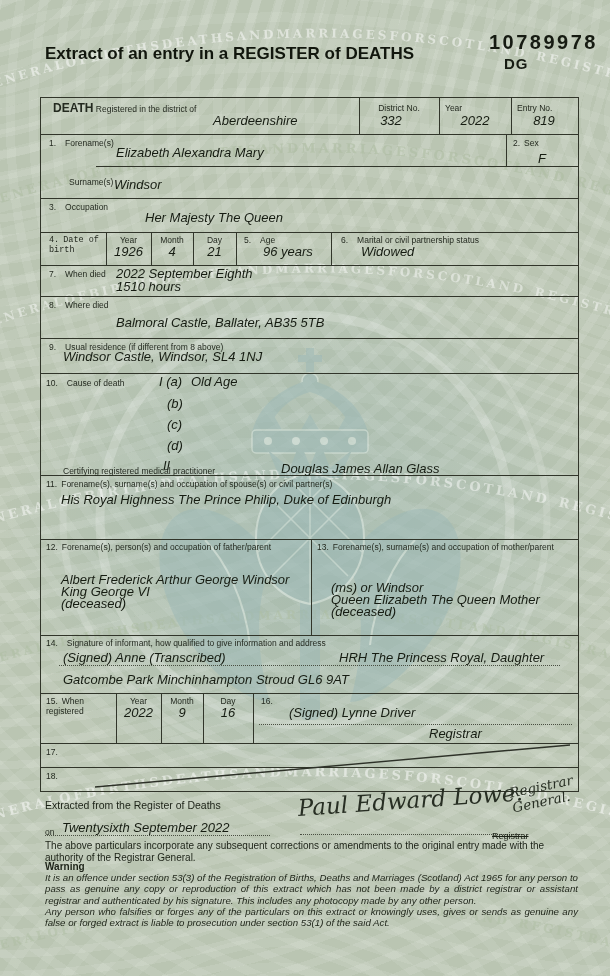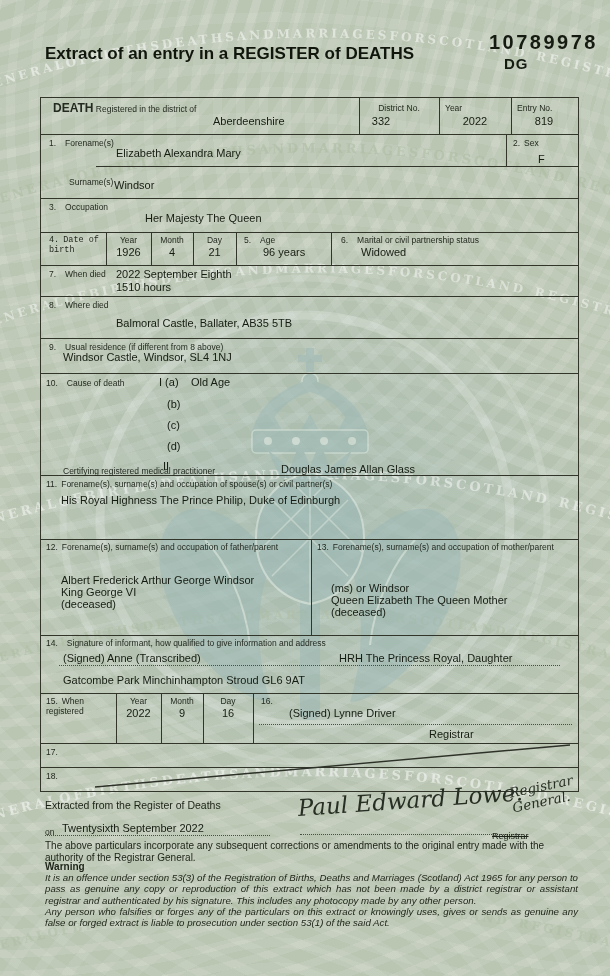--- a/index.html
+++ b/index.html
@@ -10,21 +10,21 @@
     background-image:
       radial-gradient(ellipse 430px 400px at 51% 54%, rgba(120,163,166,0.30), rgba(120,163,166,0) 72%),
       repeating-radial-gradient(circle at -5% -8%, rgba(255,255,255,0.10) 0 8px, rgba(255,255,255,0) 8px 21px),
       repeating-radial-gradient(circle at 108% 12%, rgba(255,255,255,0.09) 0 9px, rgba(255,255,255,0) 9px 23px),
       repeating-radial-gradient(circle at 45% 115%, rgba(255,255,255,0.08) 0 10px, rgba(255,255,255,0) 10px 25px);
   }
   .abs{position:absolute;}
   .lbl{position:absolute;font-size:8.5px;line-height:10px;color:#242a20;white-space:nowrap;}
   .lbl .num{display:inline-block;margin-right:9px;}
   .lbl .numt{display:inline-block;margin-right:4px;}
-  .val{position:absolute;font-size:11px;line-height:12.5px;color:#161c12;white-space:nowrap;}
+  .val{position:absolute;font-size:13px;line-height:12.5px;color:#161c12;white-space:nowrap;font-style:italic;}
   .wrap{white-space:normal;}
   .ctr{text-align:center;}
   .table{position:absolute;left:40px;top:97px;width:537px;height:693px;border:1.6px solid #31352a;}
   .hl{position:absolute;height:1.2px;background:#31352a;left:0;width:537px;}
   .vl{position:absolute;width:1.2px;background:#31352a;}
   .dot{position:absolute;border-bottom:1.4px dotted #4a4f42;height:0;}
   .title{position:absolute;font-size:17px;font-weight:bold;color:#11160d;white-space:nowrap;}
   .subtitle{position:absolute;font-size:10px;font-style:italic;font-weight:bold;color:#20261b;white-space:nowrap;}
   .serialnum{position:absolute;font-size:20px;font-weight:bold;letter-spacing:2.5px;color:#161b12;}
   .serialpfx{position:absolute;font-size:15px;font-weight:bold;letter-spacing:1px;color:#161b12;}
@@ -124,21 +124,21 @@
     <div class="vl" style="left:120px;top:595px;height:50px;"></div>
     <div class="vl" style="left:162px;top:595px;height:50px;"></div>
     <div class="vl" style="left:212px;top:595px;height:50px;"></div>
 
     <div class="lbl" style="left:12px;top:5px;">
       <b style="font-size:12px;">DEATH</b>
       <span>Registered in the district of</span>
     </div>
     <div class="val" style="left:172px;top:17px;">Aberdeenshire</div>
     <div class="lbl ctr" style="left:318px;top:5px;width:80px;">District No.</div>
-    <div class="val ctr" style="left:300px;top:17px;width:80px;">332</div>
+    <div class="val ctr" style="left:310px;top:17px;width:80px;">332</div>
     <div class="lbl" style="left:404px;top:5px;">Year</div>
     <div class="val ctr" style="left:398px;top:17px;width:72px;">2022</div>
     <div class="lbl" style="left:476px;top:5px;">Entry No.</div>
     <div class="val ctr" style="left:470px;top:17px;width:66px;">819</div>
 
     <div class="lbl" style="left:8px;top:40px;"><span class="num">1.</span><span>Forename(s)</span></div>
     <div class="val" style="left:75px;top:49px;">Elizabeth Alexandra Mary</div>
     <div class="lbl" style="left:472px;top:40px;"><span class="numt">2.</span><span>Sex</span></div>
     <div class="val" style="left:497px;top:55px;">F</div>
 
@@ -176,21 +176,21 @@
     <div class="val" style="left:126px;top:300px;">(b)</div>
     <div class="val" style="left:126px;top:321px;">(c)</div>
     <div class="val" style="left:126px;top:342px;">(d)</div>
     <div class="val" style="left:122px;top:362px;">II</div>
     <div class="lbl" style="left:22px;top:368px;">Certifying registered medical practitioner</div>
     <div class="val" style="left:240px;top:365px;">Douglas James Allan Glass</div>
 
     <div class="lbl" style="left:5px;top:381px;"><span class="numt">11.</span><span>Forename(s), surname(s) and occupation of spouse(s) or civil partner(s)</span></div>
     <div class="val" style="left:20px;top:396px;">His Royal Highness The Prince Philip, Duke of Edinburgh</div>
 
-    <div class="lbl" style="left:5px;top:444px;"><span class="numt">12.</span><span>Forename(s), surname(s) and occupation of father/parent</span></div>
+    <div class="lbl" style="left:5px;top:444px;"><span class="numt">12.</span><span>Forename(s), person(s) and occupation of father/parent</span></div>
     <div class="val" style="left:20px;top:476px;">Albert Frederick Arthur George Windsor</div>
     <div class="val" style="left:20px;top:488px;">King George VI</div>
     <div class="val" style="left:20px;top:500px;">(deceased)</div>
     <div class="lbl" style="left:276px;top:444px;"><span class="numt">13.</span><span>Forename(s), surname(s) and occupation of mother/parent</span></div>
     <div class="val" style="left:290px;top:484px;">(ms) or Windsor</div>
     <div class="val" style="left:290px;top:496px;">Queen Elizabeth The Queen Mother</div>
     <div class="val" style="left:290px;top:508px;">(deceased)</div>
 
     <div class="lbl" style="left:5px;top:540px;"><span class="num">14.</span><span>Signature of informant, how qualified to give information and address</span></div>
     <div class="val" style="left:22px;top:554px;">(Signed) Anne (Transcribed)</div>

